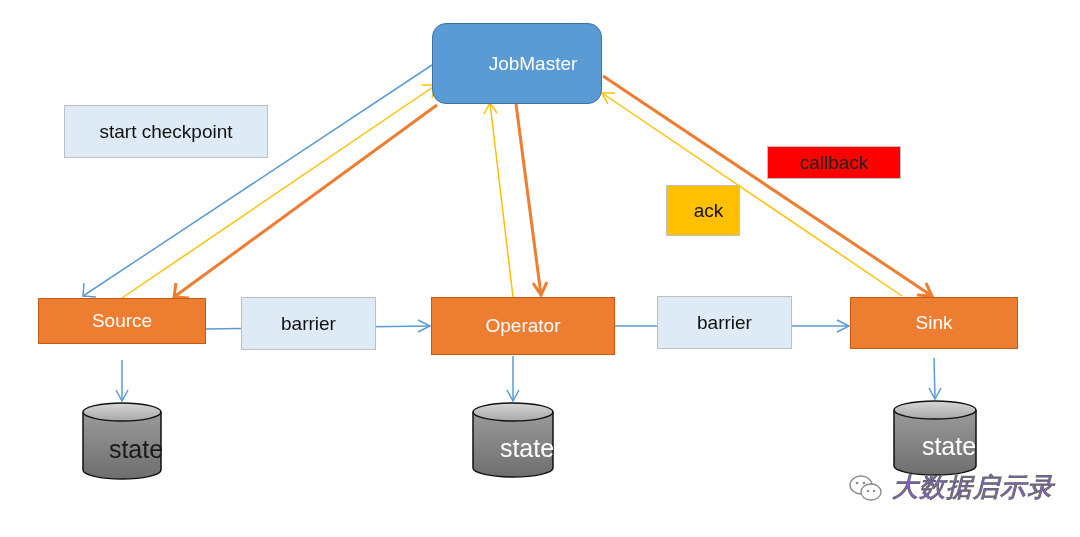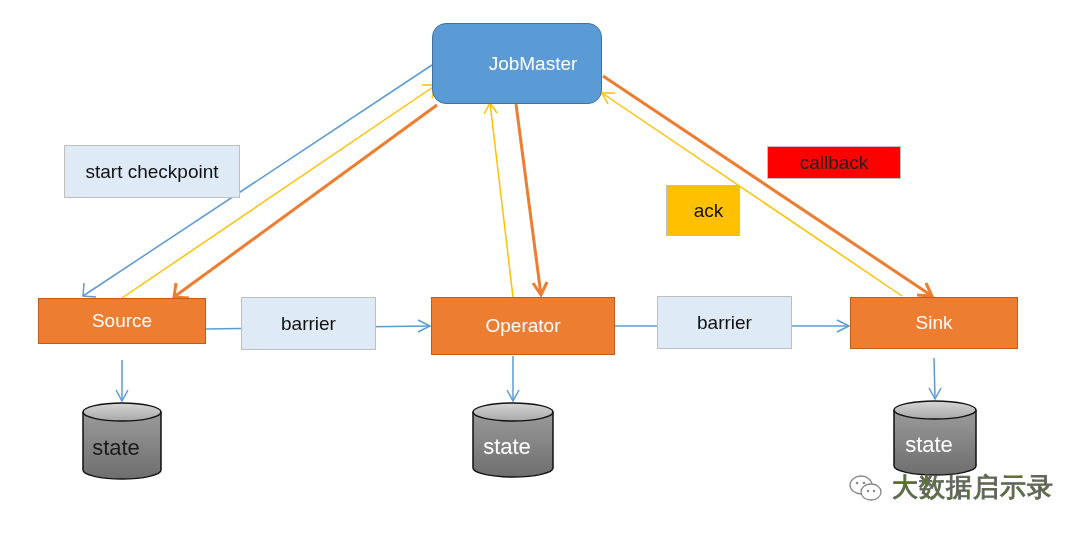--- a/index.html
+++ b/index.html
@@ -4,24 +4,24 @@
   <style>
     html, body { margin:0; padding:0; background:#ffffff; }
     body { width:1080px; height:537px; position:relative; overflow:hidden; font-family:"Liberation Sans", sans-serif; }
     #diagram { position:absolute; left:0; top:0; width:1080px; height:537px; }
     .box { position:absolute; display:flex; align-items:center; justify-content:center; box-sizing:border-box; font-family:"Liberation Sans", sans-serif; }
     .node-blue { background:#5b9bd5; border:1.5px solid #41719c; border-radius:14px; color:#ffffff; font-size:19px;padding-left:32px; }
     .node-orange { background:#ed7d31; border:1.5px solid #c55a11; color:#ffffff; font-size:19px; }
     .label-light { background:#deebf7; border:1.5px solid #bfbfbf; color:#111111; font-size:19px; }
     .label-ack { background:#ffc000; border:1.5px solid #bfbfbf; color:#111111; font-size:19px;padding-left:11px; }
     .label-callback { background:#ff0000; border:1.5px solid #bfbfbf; color:#222222; font-size:19px; }
-    .db-text { position:absolute; font-size:22px; color:#ffffff; font-family:"Liberation Sans", sans-serif; text-align:center; width:68px; }
+    .db-text { position:absolute; font-size:25px; color:#ffffff; font-family:"Liberation Sans", sans-serif; text-align:center; width:68px;margin-left:20px; }
     .db-text.dark { color:#1a1a1a; }
     .watermark { position:absolute; left:848px; top:470px; display:flex; align-items:center; gap:8px; }
-    .watermark-text { font-size:26px; color:#4d7c0f; -webkit-text-stroke:1px #666; font-family:"DejaVu Sans", sans-serif; letter-spacing:1px; }
+    .watermark-text { font-size:26px; color:#8b5cf6; -webkit-text-stroke:1px #666; font-family:"DejaVu Sans", sans-serif; letter-spacing:1px;font-style:italic; }
   </style>
 </head>
 <body>
 
 <svg id="diagram" viewBox="0 0 1080 537" xmlns="http://www.w3.org/2000/svg">
   <defs>
     <linearGradient id="cylBody" x1="0" x2="0" y1="0" y2="1">
       <stop offset="0" stop-color="#9a9a9a"></stop>
       <stop offset="1" stop-color="#6e6e6e"></stop>
     </linearGradient>
@@ -109,21 +109,21 @@
 <div class="box node-orange" style="left:38px;top:298px;width:168px;height:46px;">
   <span>Source</span>
 </div>
 <div class="box node-orange" style="left:431px;top:297px;width:184px;height:58px;">
   <span>Operator</span>
 </div>
 <div class="box node-orange" style="left:850px;top:297px;width:168px;height:52px;">
   <span>Sink</span>
 </div>
 
-<div class="box label-light" style="left:64px;top:105px;width:176px;height:53px;margin-top:40px;">
+<div class="box label-light" style="left:64px;top:105px;width:204px;height:53px;">
   <span>start checkpoint</span>
 </div>
 <div class="box label-light" style="left:241px;top:297px;width:135px;height:53px;">
   <span>barrier</span>
 </div>
 <div class="box label-light" style="left:657px;top:296px;width:135px;height:53px;">
   <span>barrier</span>
 </div>
 <div class="box label-ack" style="left:666px;top:185px;width:74px;height:51px;">
   <span>ack</span>

